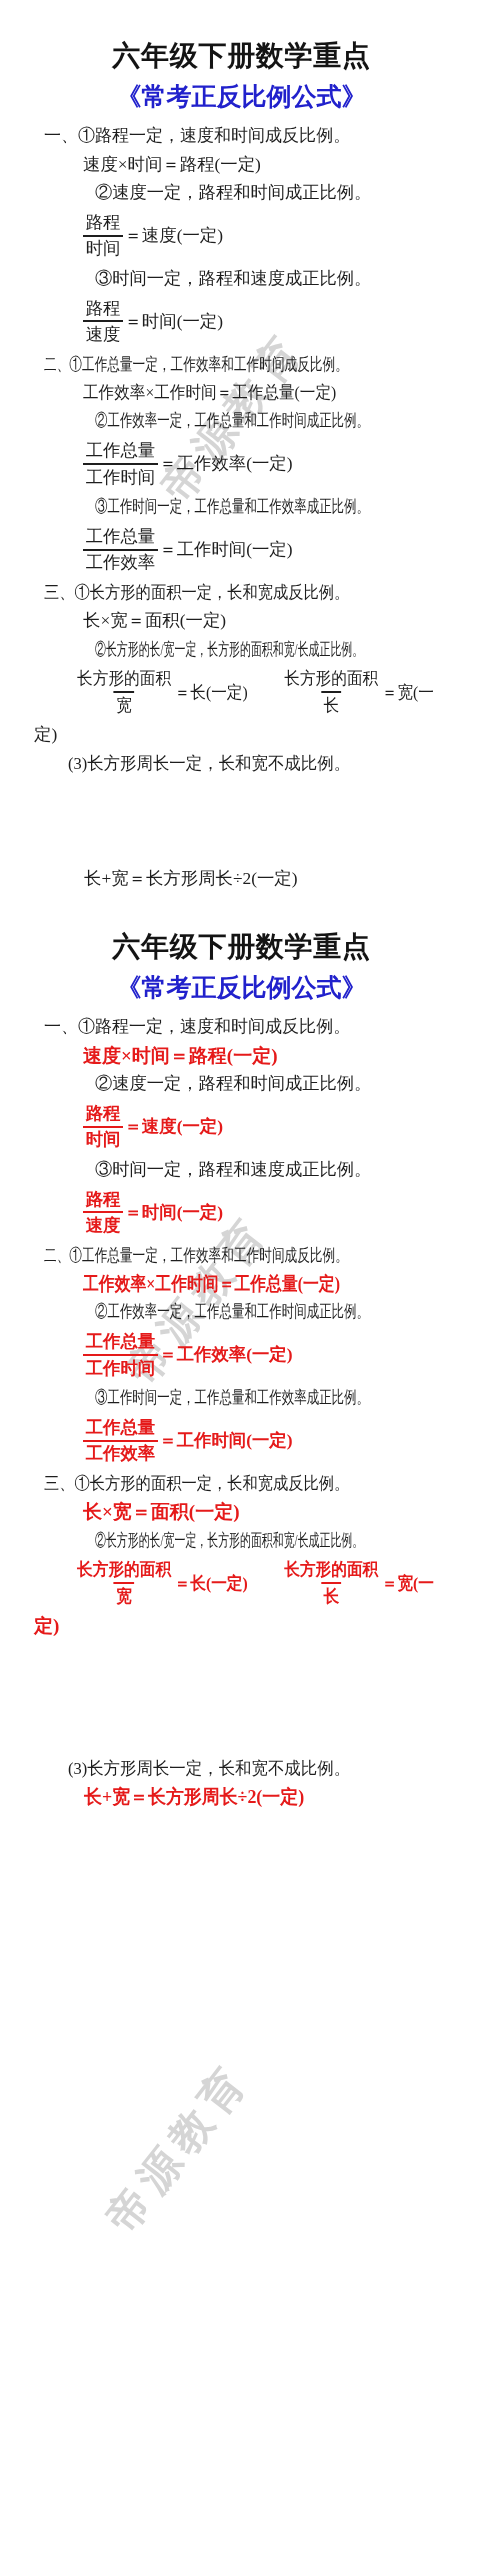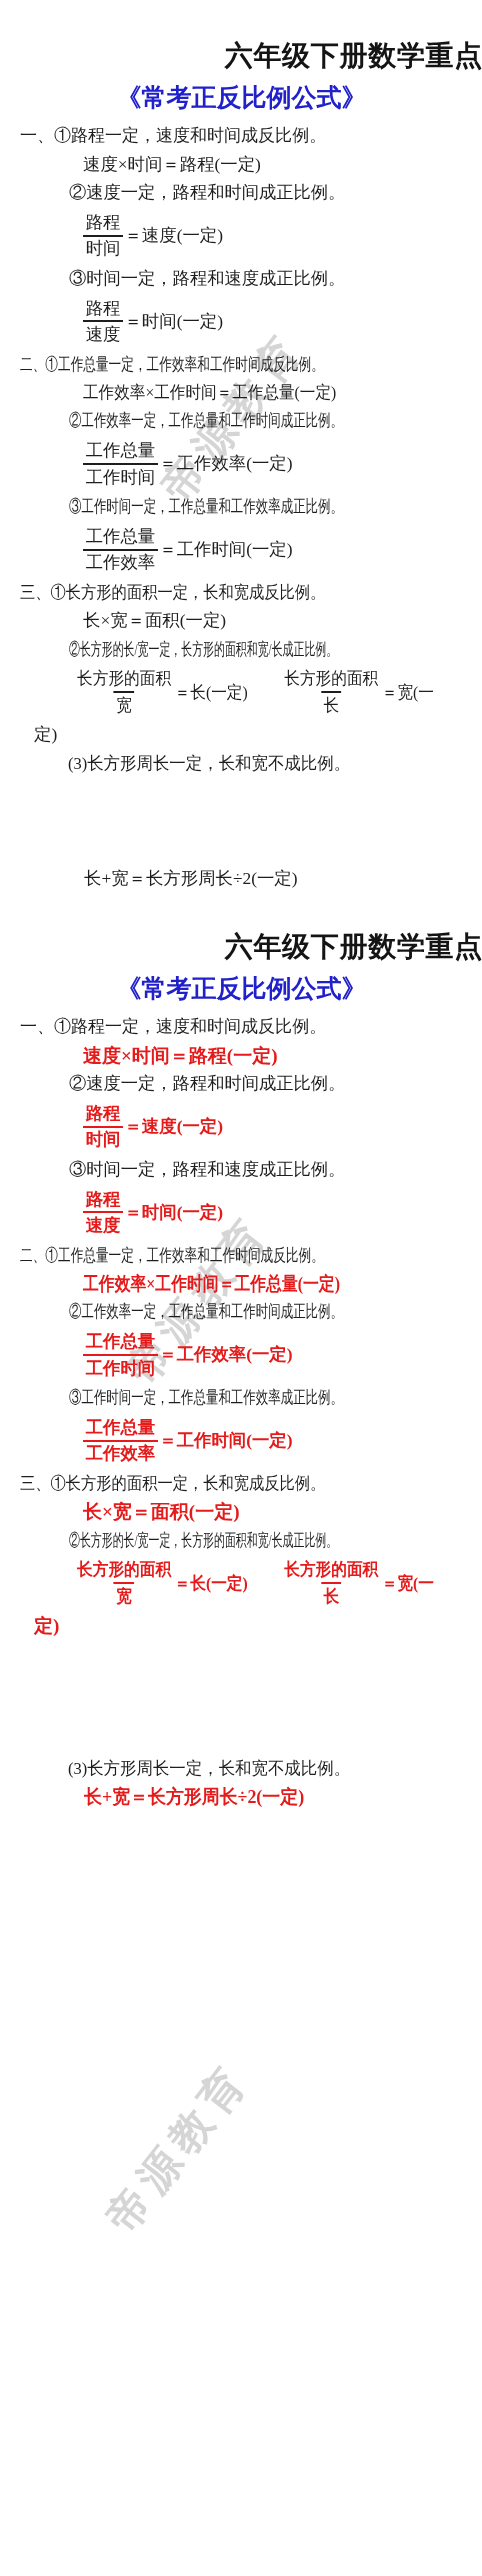--- a/index.html
+++ b/index.html
@@ -10,36 +10,36 @@
   .wm{
     position:absolute;z-index:0;white-space:nowrap;
     font-family:"Liberation Sans", sans-serif;font-weight:700;
     font-size:42px;letter-spacing:8px;color:#d5d5d5;
     transform:translate(-50%,-50%) rotate(-52deg);
     user-select:none;
   }
   .pg{position:absolute;left:0;width:483px;z-index:1;}
   .t1{
     font-family:"Liberation Sans", sans-serif;font-weight:900;
-    font-size:28px;line-height:31px;text-align:right;color:#141414;
+    font-size:28px;line-height:31px;text-align:center;color:#141414;
     letter-spacing:0.7px;margin:0;
   }
   .t2{
-    font-family:Liberation Sans, sans-serif;font-weight:800;
+    font-family:Liberation Serif, serif;font-weight:800;
     font-size:25px;line-height:28px;text-align:center;
     letter-spacing:0px;margin:12px 0 0 0;
   }
   .body{margin-top:13.4px;}
   .bl{
     font-size:17.4px;line-height:23px;color:#1e1e1e;
     white-space:nowrap;margin-bottom:5.4px;
   }
   .bl .tx{display:inline-block;transform-origin:0 50%;}
-  .ind-sec{padding-left:20px;}
-  .ind-sub{padding-left:69px;}
+  .ind-sec{padding-left:44px;}
+  .ind-sub{padding-left:69px;margin-left:26px;}
   .ind-frm{padding-left:83px;}
   .ind-par{padding-left:68px;}
   .ind-wrap{padding-left:34px;}
   .ind-last{padding-left:84px;}
   .fbold{font-weight:700;font-size:19px;}
   .frow{
     display:flex;align-items:center;margin:6.7px 0 6.7px 0;
     font-size:17.4px;line-height:23px;white-space:nowrap;
   }
   .frow.pair{transform:scaleX(0.9);transform-origin:0 50%;}

